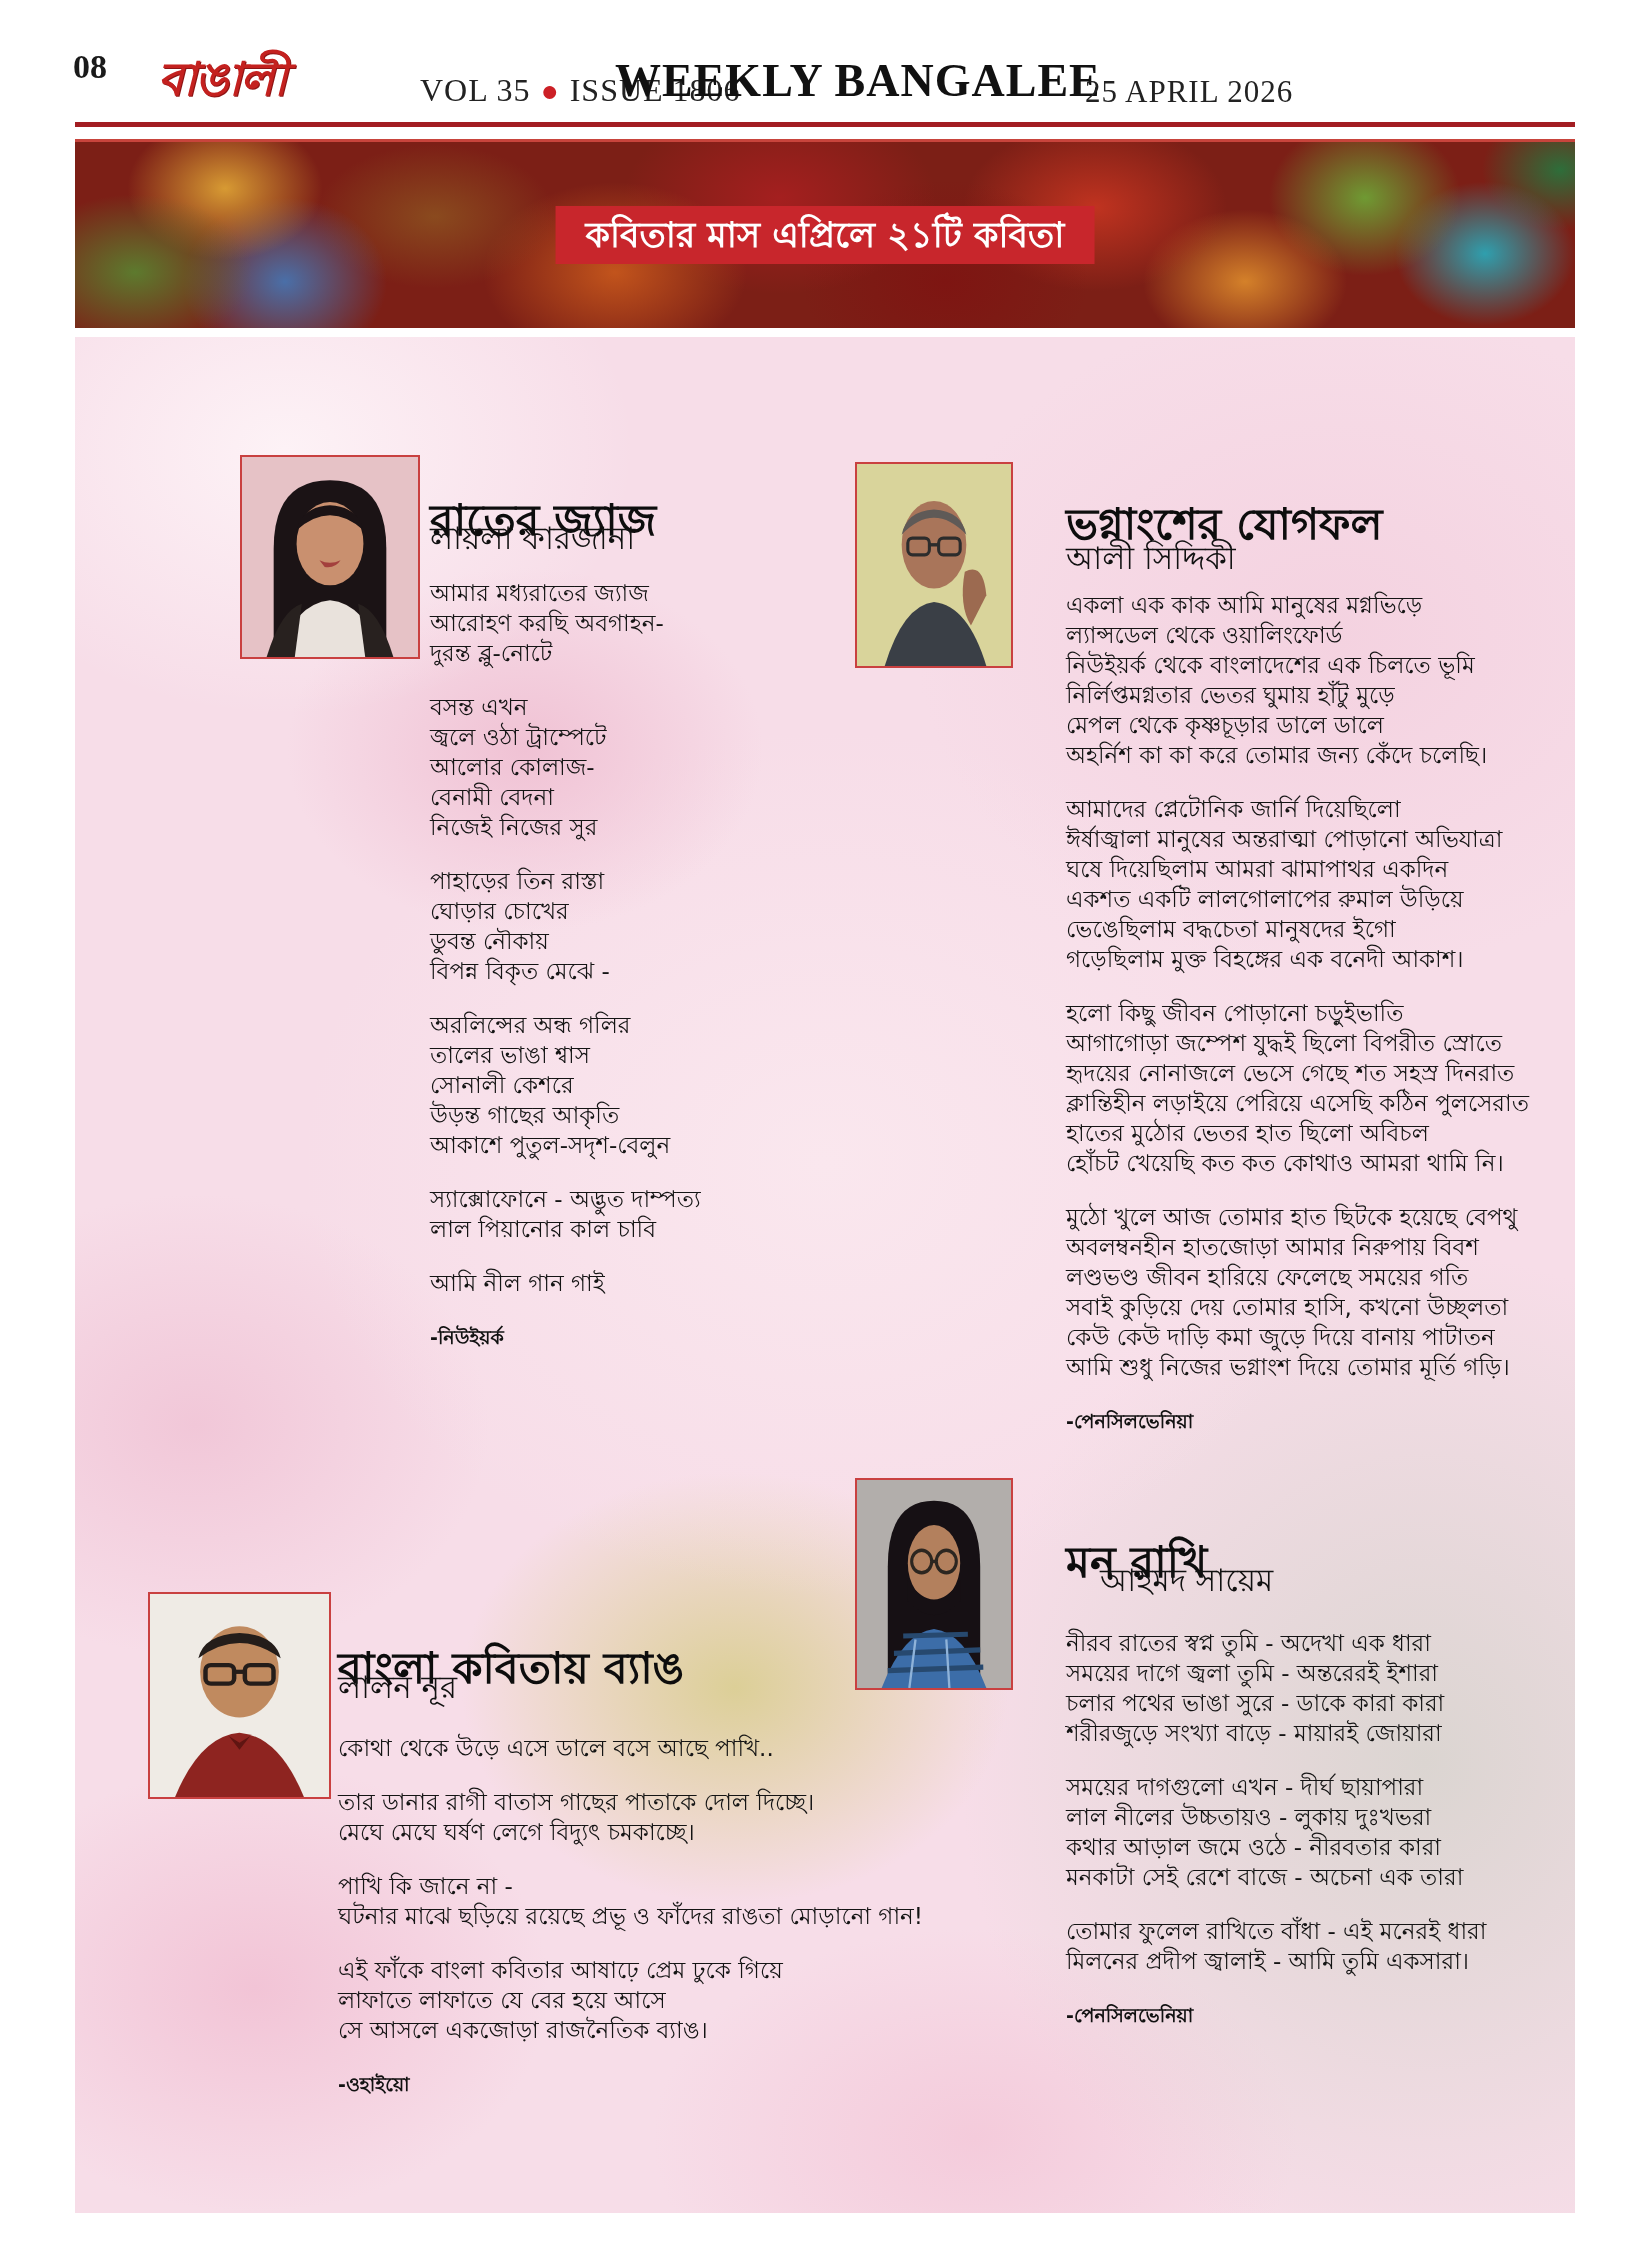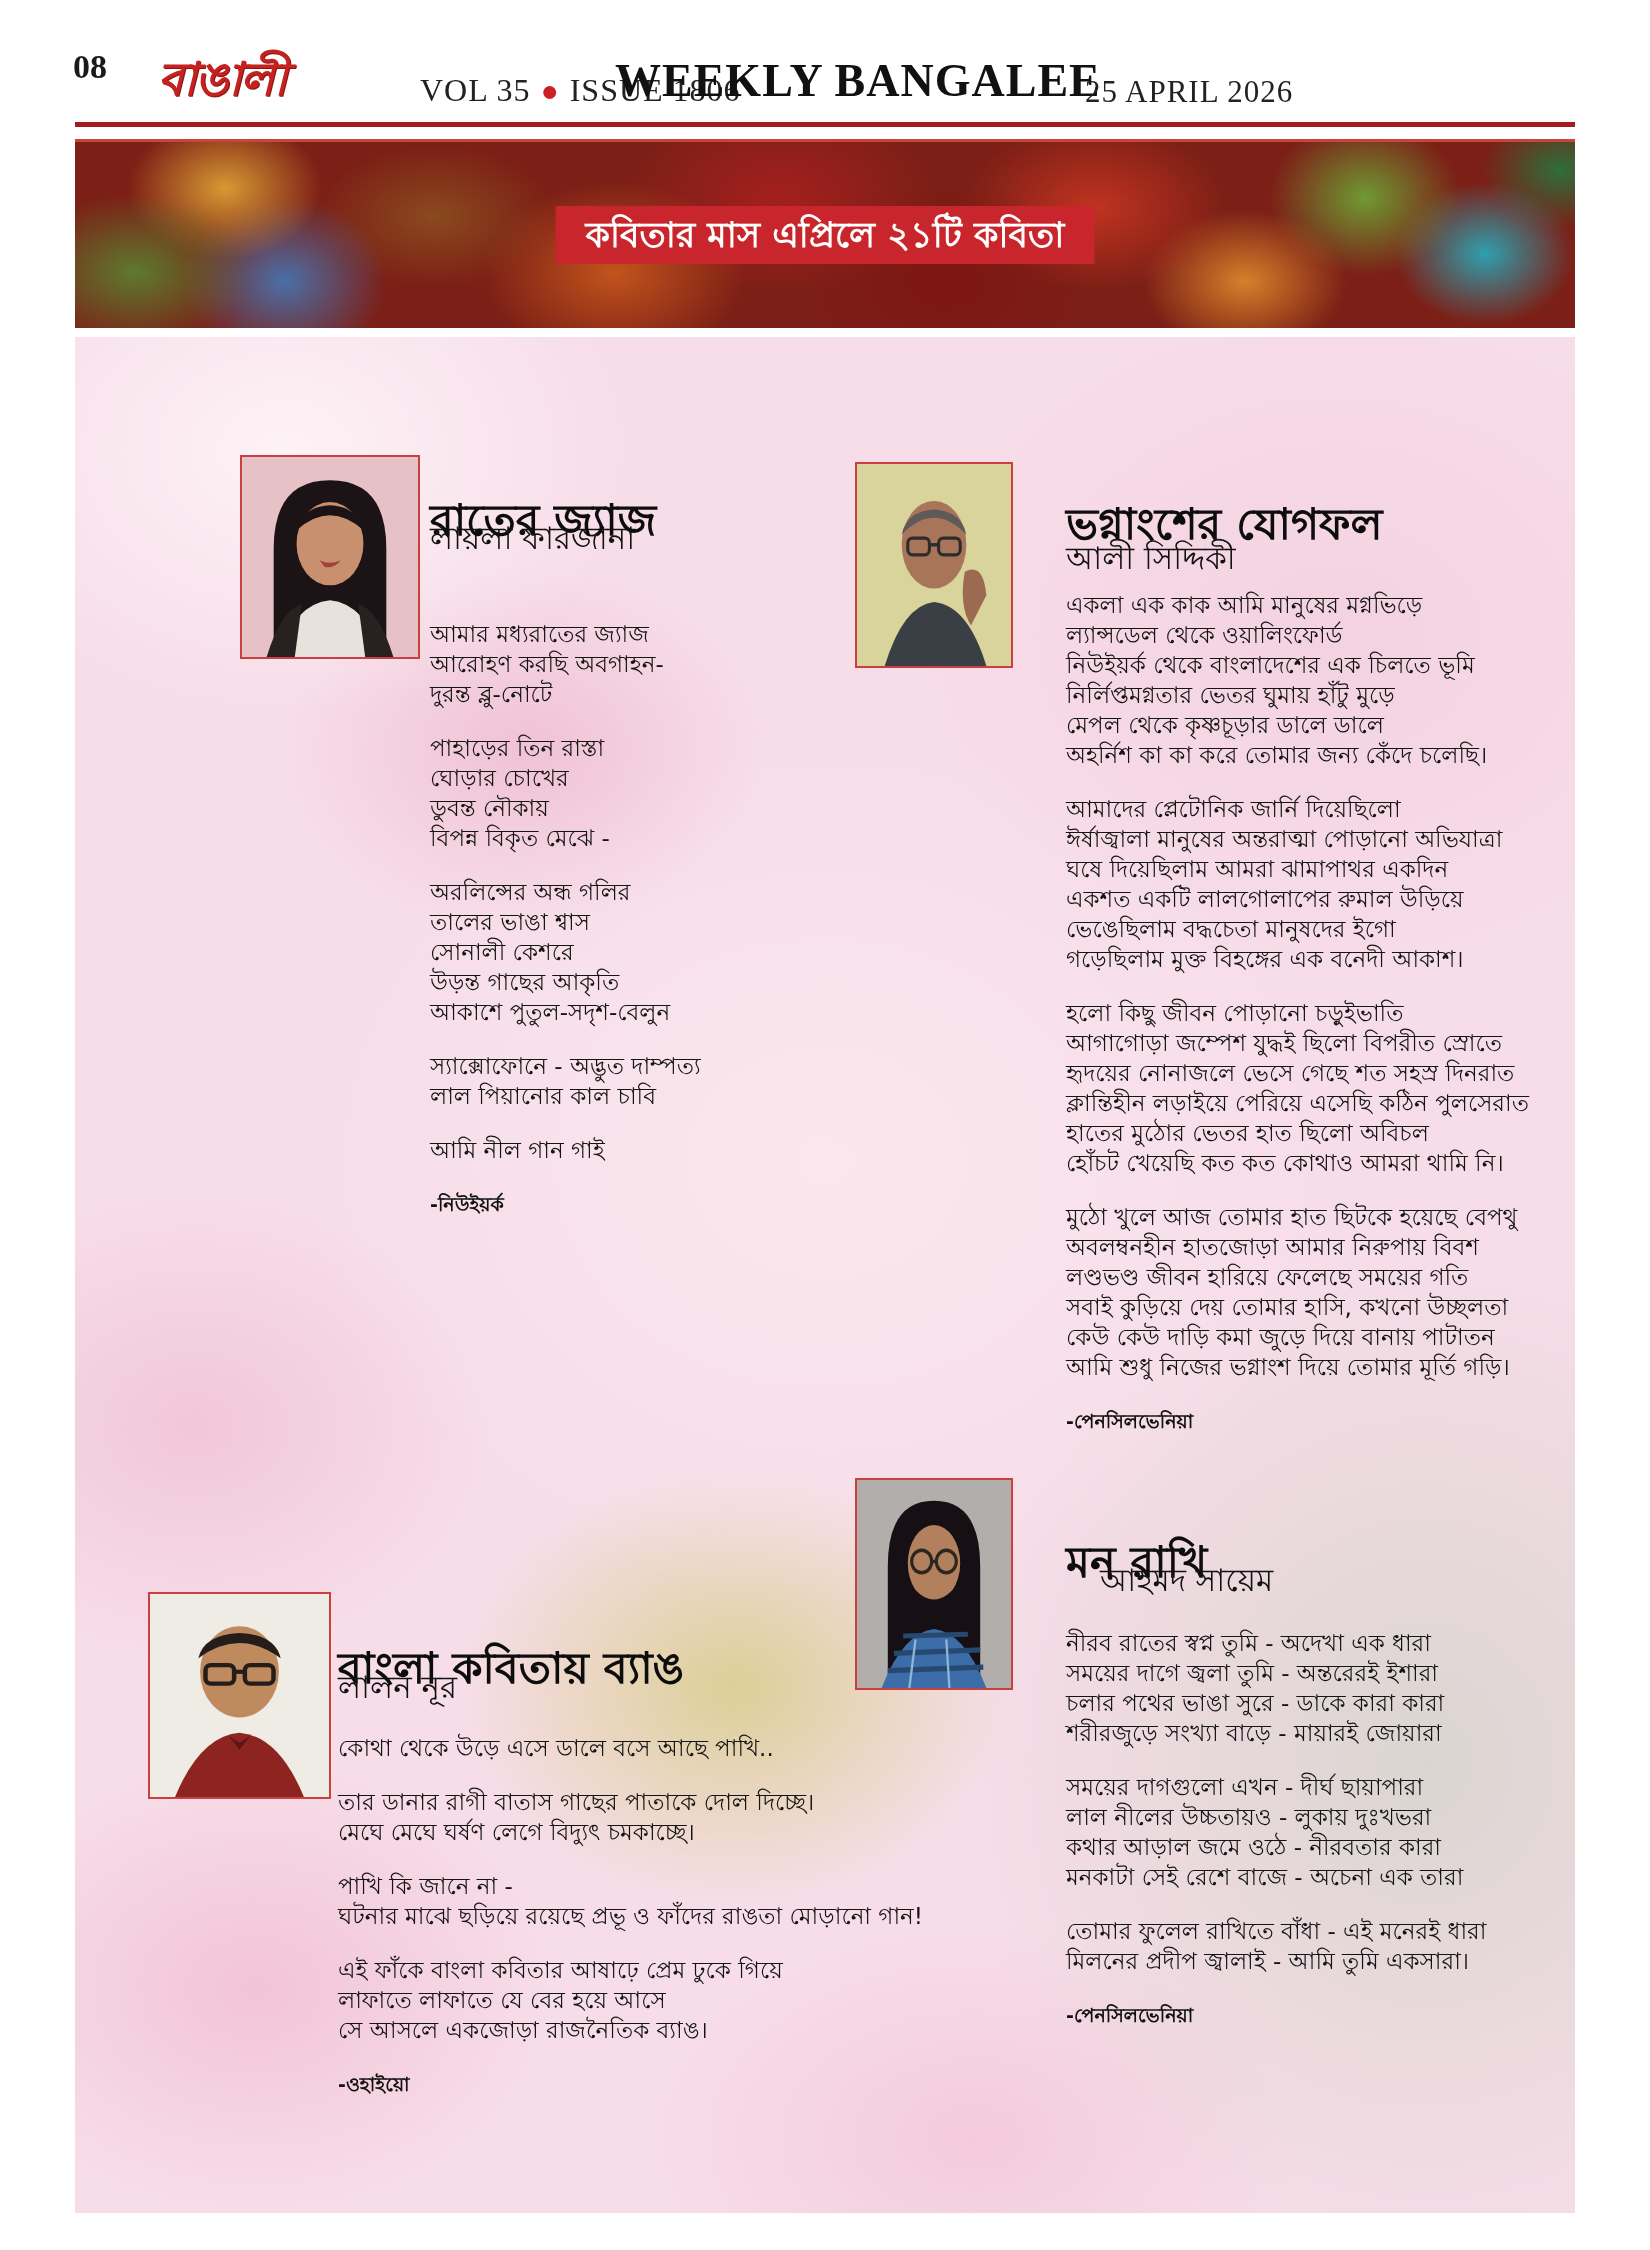--- a/index.html
+++ b/index.html
@@ -68,21 +68,21 @@
   .photo svg { display:block; width:100%; height:100%; }
   .poem-title  { position:absolute; font-size:43px; font-weight:bold; color:#0d0d0d; white-space:nowrap; letter-spacing:0; }
   .poem-author { position:absolute; font-size:31px; color:#111; white-space:nowrap; }
   .poem-body   { position:absolute; font-size:23px; line-height:30px; color:#141414; }
   .poem-body p { margin:0 0 24px 0; white-space:nowrap; }
   .poem-sig    { font-size:19px; font-weight:bold; margin-top:4px; color:#111; }
 
   .photo-0 { left:240px;  top:455px;  width:180px; height:204px; }
   .title-0 { left:430px;  top:452px; }
   .author-0{ left:430px;  top:514px; }
-  .body-0  { left:430px;  top:578px;margin-top:41px; }
+  .body-0  { left:430px;  top:578px; }
 
   .photo-1 { left:855px;  top:462px;  width:158px; height:206px; }
   .title-1 { left:1066px; top:456px; }
   .author-1{ left:1066px; top:534px; }
   .body-1  { left:1066px; top:590px; }
 
   .photo-2 { left:148px;  top:1592px; width:183px; height:207px; }
   .title-2 { left:338px;  top:1600px; }
   .author-2{ left:338px;  top:1663px; }
   .body-2  { left:338px;  top:1733px; }
@@ -125,20 +125,21 @@
    <path d="M44 62 Q50 65 56 62 Q53 67 47 66Z" fill="#a3403d"></path>
    <path d="M20 120 Q30 88 50 86 Q70 88 80 120 Z" fill="#e9e2dc"></path>
    <path d="M14 120 Q22 92 34 88 L30 120 Z" fill="#28211f"></path>
    <path d="M86 120 Q78 92 66 88 L70 120 Z" fill="#28211f"></path>
           </svg>
         </div>
     <h2 class="poem-title title-0">রাতের জ্যাজ</h2>
     <div class="poem-author author-0">লায়লা ফারজানা</div>
     <div class="poem-body body-0">
           <p><span>আমার মধ্যরাতের জ্যাজ</span><br><span>আরোহণ করছি অবগাহন-</span><br><span>দুরন্ত ব্লু-নোটে</span></p>
+          <p><span>বসন্ত এখন</span><br><span>জ্বলে ওঠা ট্রাম্পেটে</span><br><span>আলোর কোলাজ-</span><br><span>বেনামী বেদনা</span><br><span>নিজেই নিজের সুর</span></p>
           <p><span>পাহাড়ের তিন রাস্তা</span><br><span>ঘোড়ার চোখের</span><br><span>ডুবন্ত নৌকায়</span><br><span>বিপন্ন বিকৃত মেঝে -</span></p>
           <p><span>অরলিন্সের অন্ধ গলির</span><br><span>তালের ভাঙা শ্বাস</span><br><span>সোনালী কেশরে</span><br><span>উড়ন্ত গাছের আকৃতি</span><br><span>আকাশে পুতুল-সদৃশ-বেলুন</span></p>
           <p><span>স্যাক্সোফোনে - অদ্ভুত দাম্পত্য</span><br><span>লাল পিয়ানোর কাল চাবি</span></p>
           <p><span>আমি নীল গান গাই</span></p>
           <div class="poem-sig">-নিউইয়র্ক</div>
         </div>
   </div>
       <div>
     <div class="photo photo-1">
           <svg viewBox="0 0 100 120" preserveAspectRatio="none">

